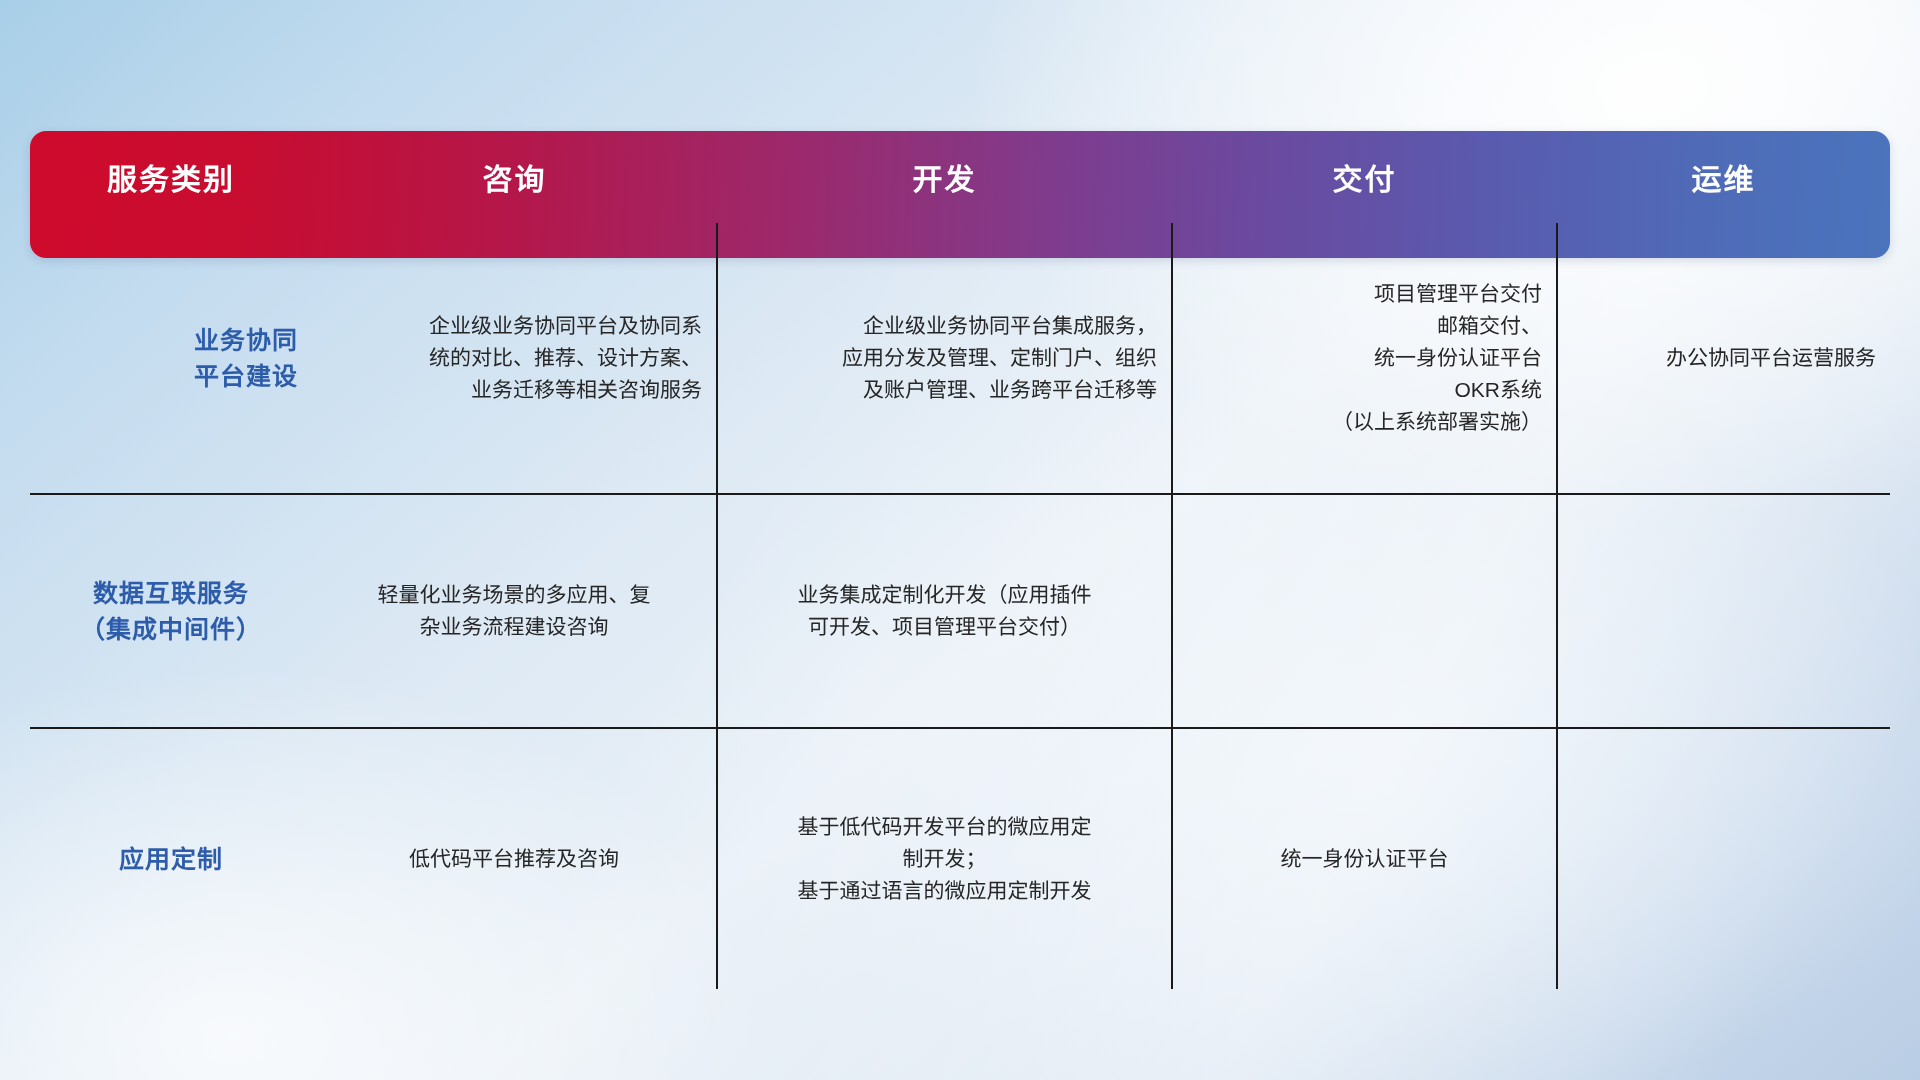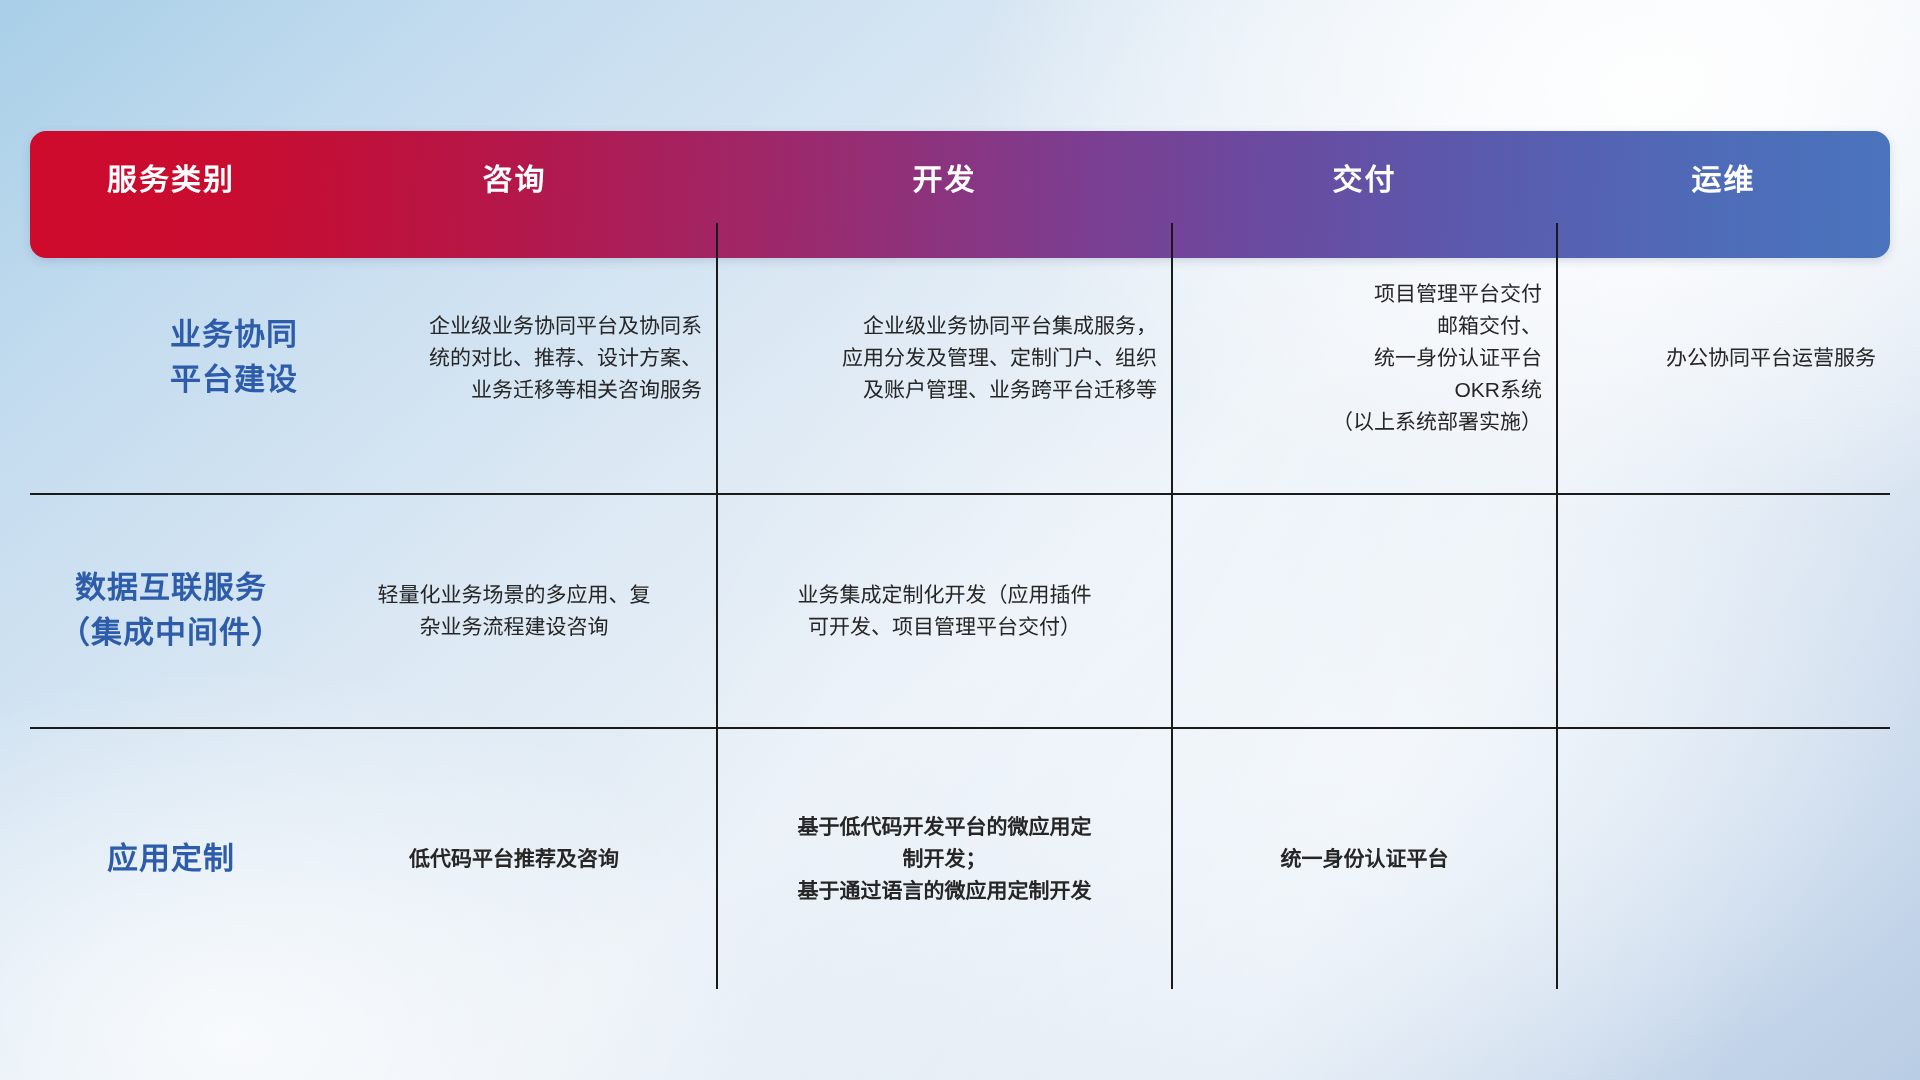--- a/index.html
+++ b/index.html
@@ -108,31 +108,31 @@
     border-right: none;
   }
   tbody tr:last-child td {
     border-bottom: none;
   }
   
   tbody tr td.col-category {
     border-right: none;
     color: #2d5cab;
     font-weight: bold;
-    font-size: 31px;
+    font-size: 25px;
     line-height: 1.45;
     letter-spacing: 1px;
   }
   tbody tr td.col-consult {
     border-right: 2.5px solid #1a1a1a;
   }
 
   .row-1 td { height: 250px; text-align: right; }
   .row-2 td { height: 212px; }
-  .row-3 td { height: 240px; font-weight: bold; }
+  .row-3 td { height: 240px; }
 
   
   col.c-category { width: 282px; }
   col.c-consult  { width: 405px; }
   col.c-develop  { width: 455px; }
   col.c-deliver  { width: 385px; }
   col.c-ops      { width: 333px; }
 </style>
 </head>
 <body>

